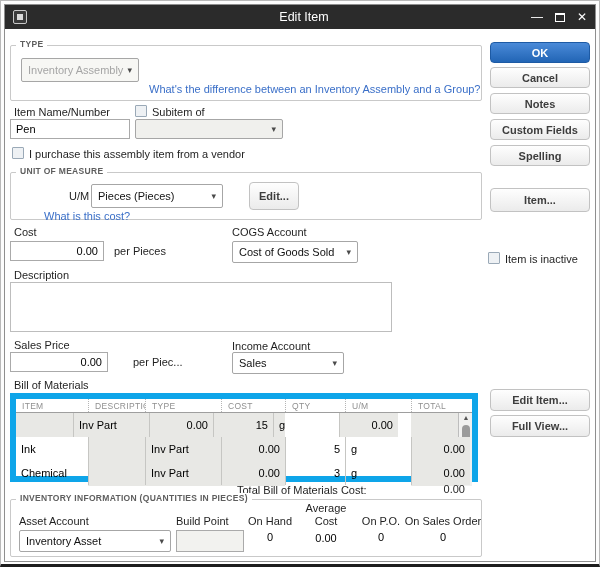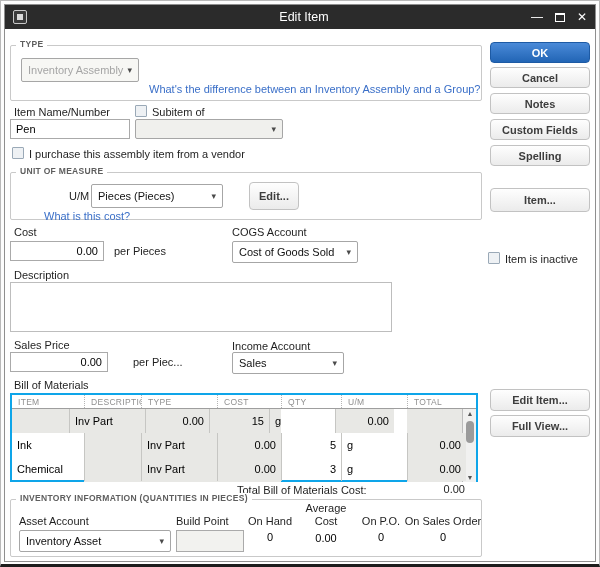--- a/index.html
+++ b/index.html
@@ -36,21 +36,21 @@
   .fieldset { position:absolute; border:1px solid #c9c9c9; border-radius:2px; background:#fff; }
   .legend { position:absolute; top:-7px; left:5px; background:#fff; padding:0 4px;
             font-size:8.5px; font-weight:bold; color:#5e5e5e; letter-spacing:.3px; white-space:nowrap; }
   .btn { position:absolute; left:485px; width:100px; height:21px; border:1px solid #c2c2c2; border-radius:4px;
          background:linear-gradient(#fefefe,#ebebeb); font-family:"Liberation Sans", sans-serif;
          font-size:11px; font-weight:bold; color:#3d3d3d; cursor:pointer; }
   .btn.primary { background:linear-gradient(#4a8ad8,#2265b5); border-color:#1d5aa4; color:#fff; }
 
   
   .bom-table { position:absolute; left:5px; top:388px; width:468px; height:89px;
-               border:2px solid #0ea5e9; font-size:11px; background:#fff; }
+               border:6px solid #0ea5e9; font-size:11px; background:#fff; }
   .bom-head { display:flex; height:14px; border-bottom:1px solid #9e9e9e; background:#fff; }
   .bom-head .hc { font-size:8.5px; color:#8f8f8f; letter-spacing:.3px; padding-left:6px;
                   line-height:14px; border-left:1px dotted #b5b5b5; overflow:hidden; white-space:nowrap; }
   .bom-head .hc:first-child { border-left:none; }
   .bom-body { position:relative; height:73px; }
   .bom-row { display:flex; height:24px; line-height:24px; }
   .cell { border-left:1px solid #c6c6c3; overflow:hidden; white-space:nowrap; padding:0 5px; }
   .bom-row .cell:first-child { border-left:none; }
   .gray { background:#e8e8e5; }
   .num { text-align:right; }

